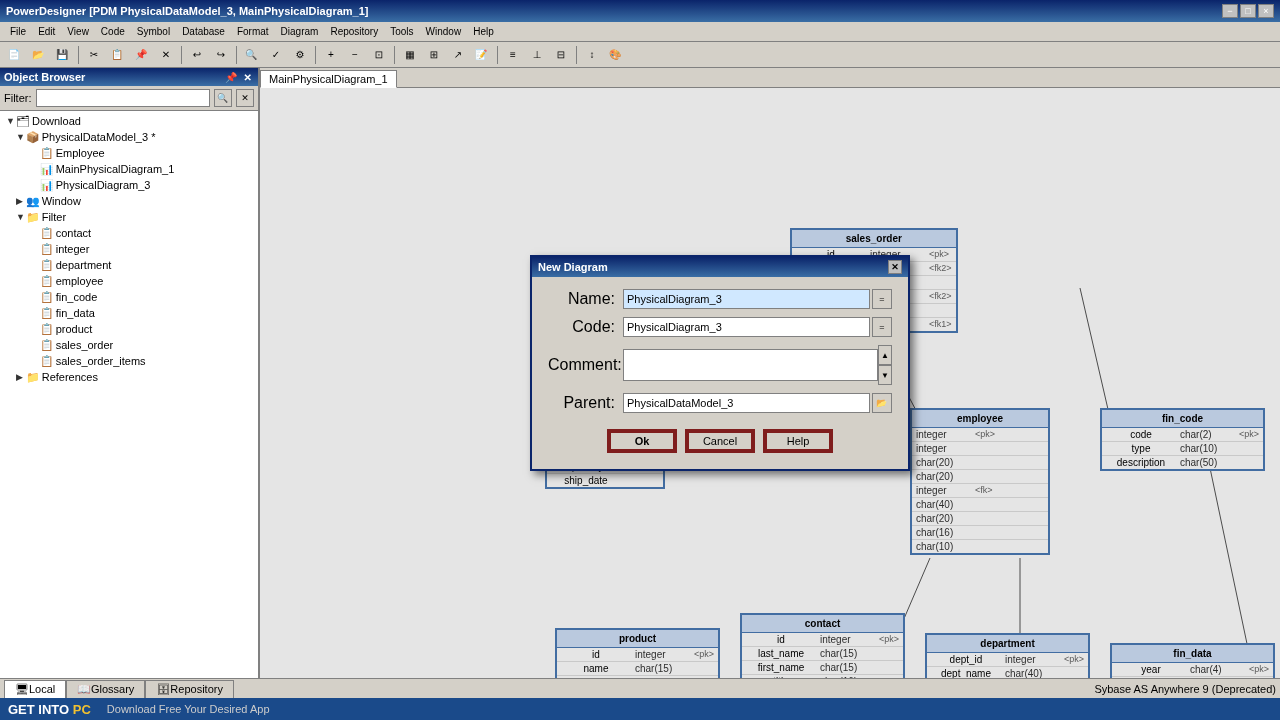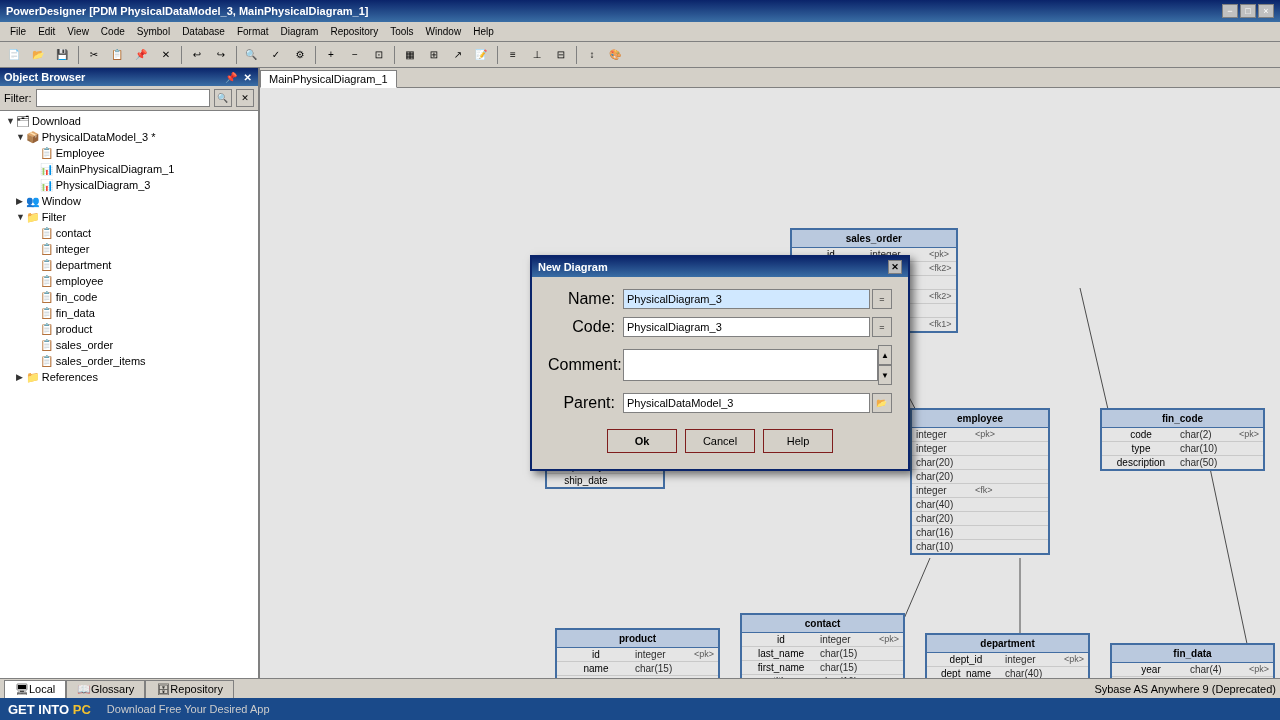--- a/index.html
+++ b/index.html
@@ -281,21 +281,21 @@
     }
     .modal-buttons {
       display: flex;
       justify-content: center;
       gap: 8px;
       padding: 8px 0 4px;
     }
     .dialog-btn {
       width: 70px; height: 24px;
       background: #d4d0c8;
-      border: 1px solid #7f1d1d;
+      border: 4px solid #7f1d1d;
       font-size: 11px;
       cursor: pointer;
       display: flex; align-items: center; justify-content: center;
     }
     .dialog-btn.primary { font-weight: bold; }
 
     
     .status-bar {
       height: 20px;
       background: #d4d0c8;

